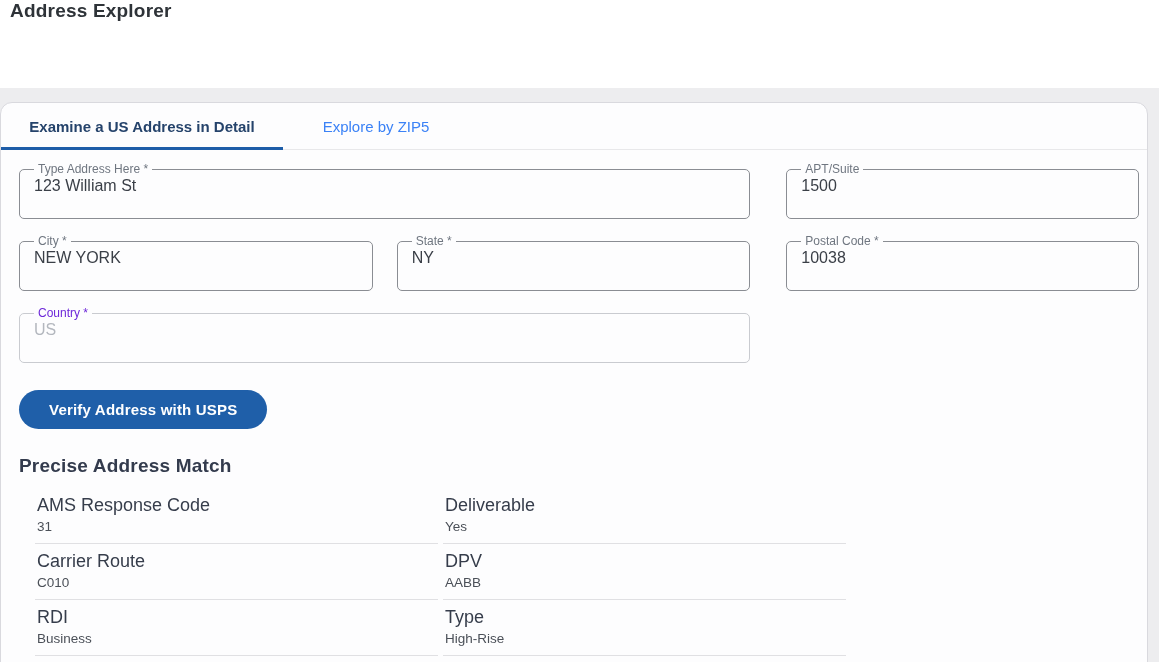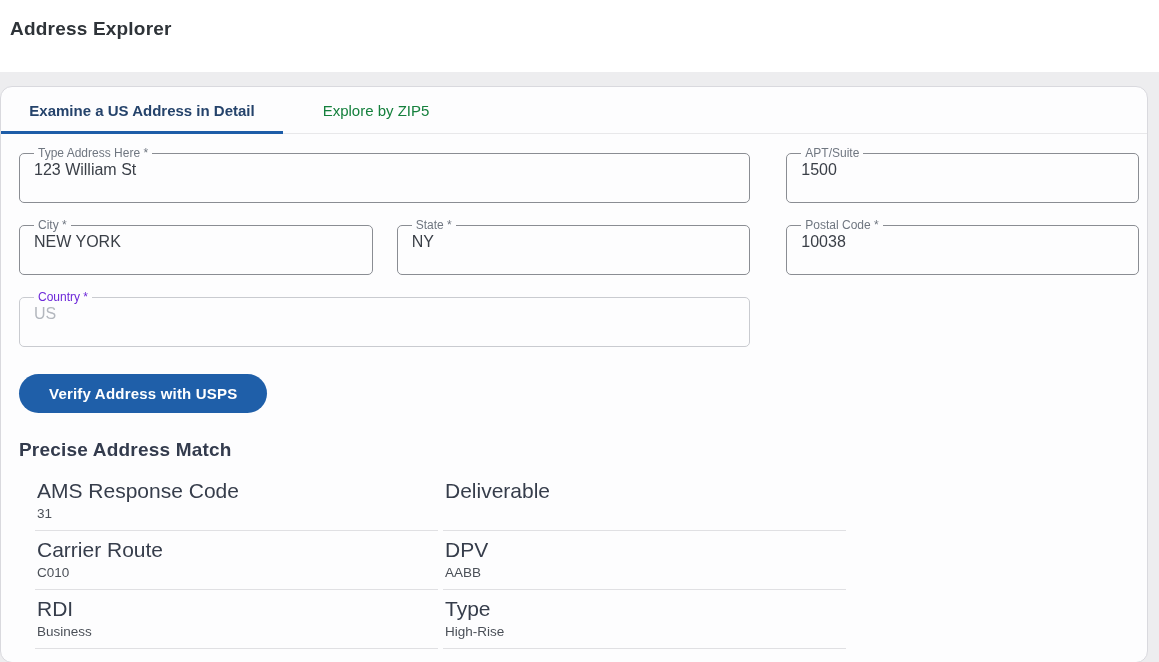--- a/index.html
+++ b/index.html
@@ -3,22 +3,22 @@
 <meta charset="utf-8">
 <style>
   * { box-sizing: border-box; margin: 0; padding: 0; }
   html, body { width: 1159px; height: 662px; overflow: hidden; }
   body {
     font-family: "Liberation Sans", "DejaVu Sans", sans-serif;
     background: #ffffff;
     color: #3a3f47;
   }
   .app-header {
-    height: 72px;
-    padding: 18px 0 0 10px;
+    height: 88px;
+    padding: 0 0 0 10px;
     background: #ffffff;
   }
   .app-title {
     font-size: 19px;
     font-weight: 600;
     color: #2e3338;
     letter-spacing: 0.2px;
   }
   .canvas {
     background: #ededef;
@@ -38,21 +38,21 @@
     height: 47px;
     border-bottom: 1px solid #e8e8ea;
   }
   .tab {
     position: relative;
     display: flex;
     align-items: center;
     justify-content: center;
     font-size: 15px;
     cursor: pointer;
-    color: #15803d;
+    color: #3b82f6;
     font-weight: 500;
   }
   .tab.tab-1 { width: 282px; }
   .tab.tab-2 { width: 186px; }
   .tab.active {
     color: #25436b;
     font-weight: 600;
   }
   .tab.active::after {
     content: "";
@@ -133,21 +133,21 @@
     width: 811px;
     display: grid;
     grid-template-columns: 1fr 1fr;
     column-gap: 5px;
   }
   .result-cell {
     border-bottom: 1px solid #e0e0e3;
     padding: 7px 2px 9px 2px;
   }
   .result-label {
-    font-size: 21px;
+    font-size: 18px;
     color: #363d4b;
     margin-bottom: 3px;
   }
   .result-value {
     font-size: 13.5px;
     color: #4b5058;
   }
 </style>
 </head>
 <body>
@@ -210,20 +210,21 @@
 
       <h2 class="section-title">Precise Address Match</h2>
 
       <div class="results-table">
         <div class="result-cell">
           <div class="result-label">AMS Response Code</div>
           <div class="result-value">31</div>
         </div>
         <div class="result-cell">
           <div class="result-label">Deliverable</div>
+          <div class="result-value">Yes</div>
         </div>
         <div class="result-cell">
           <div class="result-label">Carrier Route</div>
           <div class="result-value">C010</div>
         </div>
         <div class="result-cell">
           <div class="result-label">DPV</div>
           <div class="result-value">AABB</div>
         </div>
         <div class="result-cell">

